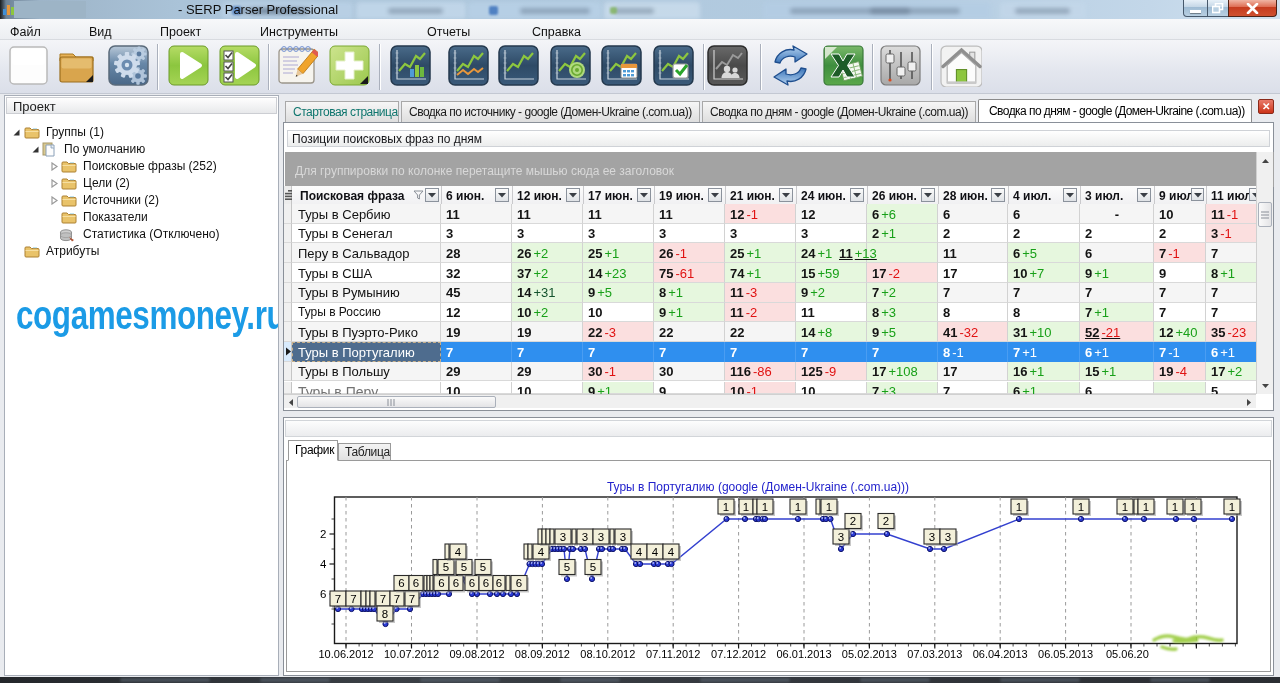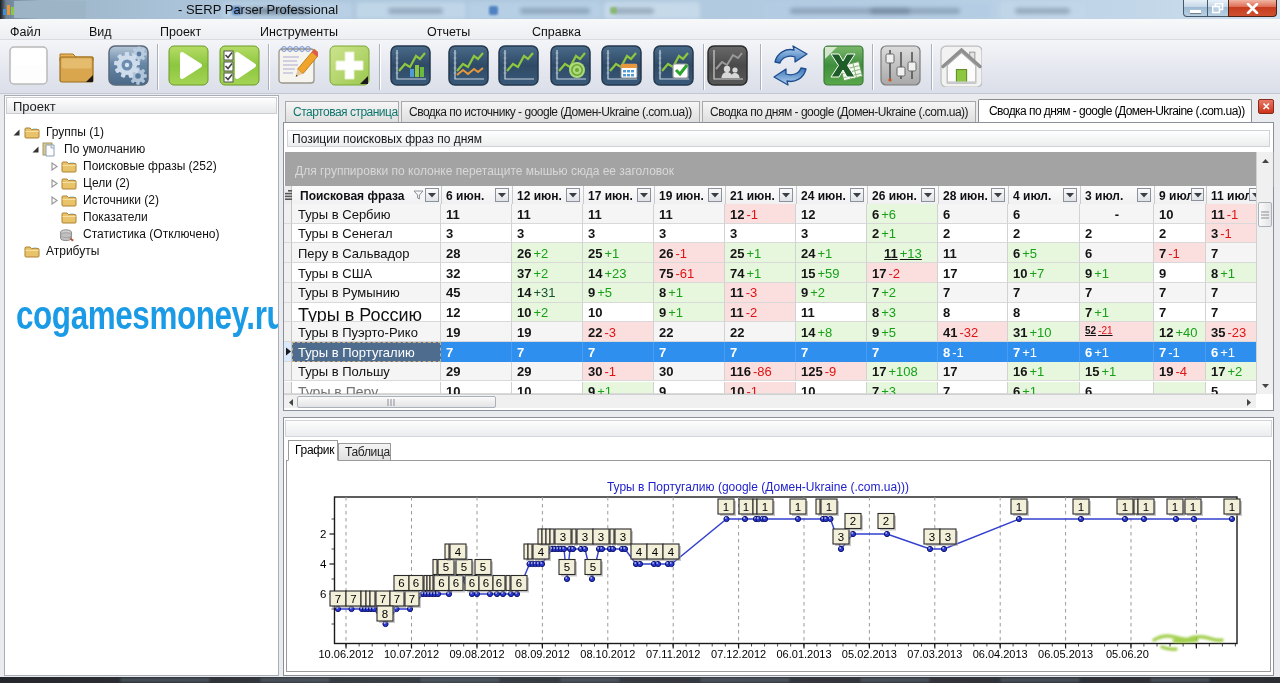--- a/index.html
+++ b/index.html
@@ -658,21 +658,21 @@
 <div class="abs txt" style="left:233px;top:2.5px;font-size:13px;color:#141414;font-weight:bold;">26<span style="font-weight:normal;color:#18a018;margin-left:2px;">+2</span></div>
 <div class="abs" style="left:299px;top:0;width:71px;height:19.7px;background:#e6f7de;border-right:1px solid #d2d2d2;border-bottom:1px solid #d9d9d9;"></div>
 <div class="abs txt" style="left:304px;top:2.5px;font-size:13px;color:#141414;font-weight:bold;">25<span style="font-weight:normal;color:#18a018;margin-left:2px;">+1</span></div>
 <div class="abs" style="left:370px;top:0;width:71px;height:19.7px;background:#fbdfdf;border-right:1px solid #d2d2d2;border-bottom:1px solid #d9d9d9;"></div>
 <div class="abs txt" style="left:375px;top:2.5px;font-size:13px;color:#141414;font-weight:bold;">26<span style="font-weight:normal;color:#e01212;margin-left:2px;">-1</span></div>
 <div class="abs" style="left:441px;top:0;width:71px;height:19.7px;background:#e6f7de;border-right:1px solid #d2d2d2;border-bottom:1px solid #d9d9d9;"></div>
 <div class="abs txt" style="left:446px;top:2.5px;font-size:13px;color:#141414;font-weight:bold;">25<span style="font-weight:normal;color:#18a018;margin-left:2px;">+1</span></div>
 <div class="abs" style="left:512px;top:0;width:71px;height:19.7px;background:#e6f7de;border-right:1px solid #d2d2d2;border-bottom:1px solid #d9d9d9;"></div>
 <div class="abs txt" style="left:517px;top:2.5px;font-size:13px;color:#141414;font-weight:bold;">24<span style="font-weight:normal;color:#18a018;margin-left:2px;">+1</span></div>
 <div class="abs" style="left:583px;top:0;width:71px;height:19.7px;background:#e6f7de;border-right:1px solid #d2d2d2;border-bottom:1px solid #d9d9d9;"></div>
-<div class="abs txt" style="left:600px;top:2.5px;font-size:13px;color:#141414;font-weight:bold;text-decoration:underline;">11<span style="font-weight:normal;color:#18a018;margin-left:2px;">+13</span></div>
+<div class="abs txt" style="left:555px;top:2.5px;font-size:13px;color:#141414;font-weight:bold;text-decoration:underline;">11<span style="font-weight:normal;color:#18a018;margin-left:2px;">+13</span></div>
 <div class="abs" style="left:654px;top:0;width:70px;height:19.7px;background:#f5f5f5;border-right:1px solid #d2d2d2;border-bottom:1px solid #d9d9d9;"></div>
 <div class="abs txt" style="left:659px;top:2.5px;font-size:13px;color:#141414;font-weight:bold;">11</div>
 <div class="abs" style="left:724px;top:0;width:72px;height:19.7px;background:#e6f7de;border-right:1px solid #d2d2d2;border-bottom:1px solid #d9d9d9;"></div>
 <div class="abs txt" style="left:729px;top:2.5px;font-size:13px;color:#141414;font-weight:bold;">6<span style="font-weight:normal;color:#18a018;margin-left:2px;">+5</span></div>
 <div class="abs" style="left:796px;top:0;width:74px;height:19.7px;background:#f5f5f5;border-right:1px solid #d2d2d2;border-bottom:1px solid #d9d9d9;"></div>
 <div class="abs txt" style="left:801px;top:2.5px;font-size:13px;color:#141414;font-weight:bold;">6</div>
 <div class="abs" style="left:870px;top:0;width:52px;height:19.7px;background:#fbdfdf;border-right:1px solid #d2d2d2;border-bottom:1px solid #d9d9d9;"></div>
 <div class="abs txt" style="left:875px;top:2.5px;font-size:13px;color:#141414;font-weight:bold;">7<span style="font-weight:normal;color:#e01212;margin-left:2px;">-1</span></div>
 <div class="abs" style="left:922px;top:0;width:51px;height:19.7px;background:#f5f5f5;border-right:1px solid #d2d2d2;border-bottom:1px solid #d9d9d9;"></div>
 <div class="abs txt" style="left:927px;top:2.5px;font-size:13px;color:#141414;font-weight:bold;">7</div>
@@ -731,21 +731,21 @@
 <div class="abs" style="left:796px;top:0;width:74px;height:19.7px;background:#f5f5f5;border-right:1px solid #d2d2d2;border-bottom:1px solid #d9d9d9;"></div>
 <div class="abs txt" style="left:801px;top:2.5px;font-size:13px;color:#141414;font-weight:bold;">7</div>
 <div class="abs" style="left:870px;top:0;width:52px;height:19.7px;background:#f5f5f5;border-right:1px solid #d2d2d2;border-bottom:1px solid #d9d9d9;"></div>
 <div class="abs txt" style="left:875px;top:2.5px;font-size:13px;color:#141414;font-weight:bold;">7</div>
 <div class="abs" style="left:922px;top:0;width:51px;height:19.7px;background:#f5f5f5;border-right:1px solid #d2d2d2;border-bottom:1px solid #d9d9d9;"></div>
 <div class="abs txt" style="left:927px;top:2.5px;font-size:13px;color:#141414;font-weight:bold;">7</div>
 </div>
 <div class="abs" style="left:284px;top:302.6px;width:972px;height:19.7px;">
 <div class="abs" style="left:0;top:0;width:8px;height:19.7px;background:#f0f0f0;border-right:1px solid #c5c5c5;border-bottom:1px solid #d9d9d9;"></div>
 <div class="abs" style="left:8px;top:0;width:149px;height:19.7px;background:#ffffff;border-right:1px solid #d2d2d2;border-bottom:1px solid #d9d9d9;"></div>
-<div class="abs txt" style="left:14px;top:2.5px;font-size:18px;color:#111;">Туры в Россию</div>
+<div class="abs txt" style="left:14px;top:2.5px;font-size:12px;color:#111;">Туры в Россию</div>
 <div class="abs" style="left:157px;top:0;width:71px;height:19.7px;background:#ffffff;border-right:1px solid #d2d2d2;border-bottom:1px solid #d9d9d9;"></div>
 <div class="abs txt" style="left:162px;top:2.5px;font-size:13px;color:#141414;font-weight:bold;">12</div>
 <div class="abs" style="left:228px;top:0;width:71px;height:19.7px;background:#e6f7de;border-right:1px solid #d2d2d2;border-bottom:1px solid #d9d9d9;"></div>
 <div class="abs txt" style="left:233px;top:2.5px;font-size:13px;color:#141414;font-weight:bold;">10<span style="font-weight:normal;color:#18a018;margin-left:2px;">+2</span></div>
 <div class="abs" style="left:299px;top:0;width:71px;height:19.7px;background:#ffffff;border-right:1px solid #d2d2d2;border-bottom:1px solid #d9d9d9;"></div>
 <div class="abs txt" style="left:304px;top:2.5px;font-size:13px;color:#141414;font-weight:bold;">10</div>
 <div class="abs" style="left:370px;top:0;width:71px;height:19.7px;background:#e6f7de;border-right:1px solid #d2d2d2;border-bottom:1px solid #d9d9d9;"></div>
 <div class="abs txt" style="left:375px;top:2.5px;font-size:13px;color:#141414;font-weight:bold;">9<span style="font-weight:normal;color:#18a018;margin-left:2px;">+1</span></div>
 <div class="abs" style="left:441px;top:0;width:71px;height:19.7px;background:#fbdfdf;border-right:1px solid #d2d2d2;border-bottom:1px solid #d9d9d9;"></div>
 <div class="abs txt" style="left:446px;top:2.5px;font-size:13px;color:#141414;font-weight:bold;">11<span style="font-weight:normal;color:#e01212;margin-left:2px;">-2</span></div>
@@ -780,21 +780,21 @@
 <div class="abs txt" style="left:446px;top:2.5px;font-size:13px;color:#141414;font-weight:bold;">22</div>
 <div class="abs" style="left:512px;top:0;width:71px;height:19.7px;background:#e6f7de;border-right:1px solid #d2d2d2;border-bottom:1px solid #d9d9d9;"></div>
 <div class="abs txt" style="left:517px;top:2.5px;font-size:13px;color:#141414;font-weight:bold;">14<span style="font-weight:normal;color:#18a018;margin-left:2px;">+8</span></div>
 <div class="abs" style="left:583px;top:0;width:71px;height:19.7px;background:#e6f7de;border-right:1px solid #d2d2d2;border-bottom:1px solid #d9d9d9;"></div>
 <div class="abs txt" style="left:588px;top:2.5px;font-size:13px;color:#141414;font-weight:bold;">9<span style="font-weight:normal;color:#18a018;margin-left:2px;">+5</span></div>
 <div class="abs" style="left:654px;top:0;width:70px;height:19.7px;background:#fbdfdf;border-right:1px solid #d2d2d2;border-bottom:1px solid #d9d9d9;"></div>
 <div class="abs txt" style="left:659px;top:2.5px;font-size:13px;color:#141414;font-weight:bold;">41<span style="font-weight:normal;color:#e01212;margin-left:2px;">-32</span></div>
 <div class="abs" style="left:724px;top:0;width:72px;height:19.7px;background:#e6f7de;border-right:1px solid #d2d2d2;border-bottom:1px solid #d9d9d9;"></div>
 <div class="abs txt" style="left:729px;top:2.5px;font-size:13px;color:#141414;font-weight:bold;">31<span style="font-weight:normal;color:#18a018;margin-left:2px;">+10</span></div>
 <div class="abs" style="left:796px;top:0;width:74px;height:19.7px;background:#fbdfdf;border-right:1px solid #d2d2d2;border-bottom:1px solid #d9d9d9;"></div>
-<div class="abs txt" style="left:801px;top:2.5px;font-size:10px;color:#141414;font-weight:bold;text-decoration:underline;">52<span style="font-weight:normal;color:#e01212;margin-left:2px;">-21</span></div>
+<div class="abs txt" style="left:801px;top:2.5px;font-size:13px;color:#141414;font-weight:bold;text-decoration:underline;">52<span style="font-weight:normal;color:#e01212;margin-left:2px;">-21</span></div>
 <div class="abs" style="left:870px;top:0;width:52px;height:19.7px;background:#e6f7de;border-right:1px solid #d2d2d2;border-bottom:1px solid #d9d9d9;"></div>
 <div class="abs txt" style="left:875px;top:2.5px;font-size:13px;color:#141414;font-weight:bold;">12<span style="font-weight:normal;color:#18a018;margin-left:2px;">+40</span></div>
 <div class="abs" style="left:922px;top:0;width:51px;height:19.7px;background:#fbdfdf;border-right:1px solid #d2d2d2;border-bottom:1px solid #d9d9d9;"></div>
 <div class="abs txt" style="left:927px;top:2.5px;font-size:13px;color:#141414;font-weight:bold;">35<span style="font-weight:normal;color:#e01212;margin-left:2px;">-23</span></div>
 </div>
 <div class="abs" style="left:284px;top:342.0px;width:972px;height:19.7px;">
 <div class="abs" style="left:0;top:0;width:8px;height:19.7px;background:#d8eafc;border-right:1px solid #c5c5c5;border-bottom:1px solid #d9d9d9;"></div>
 <svg class="abs" style="left:1px;top:5px" width="7" height="9">
       <path d="M1 0.5 L6 4.5 L1 8.5 z" fill="#1a1a1a"></path>
     </svg>

